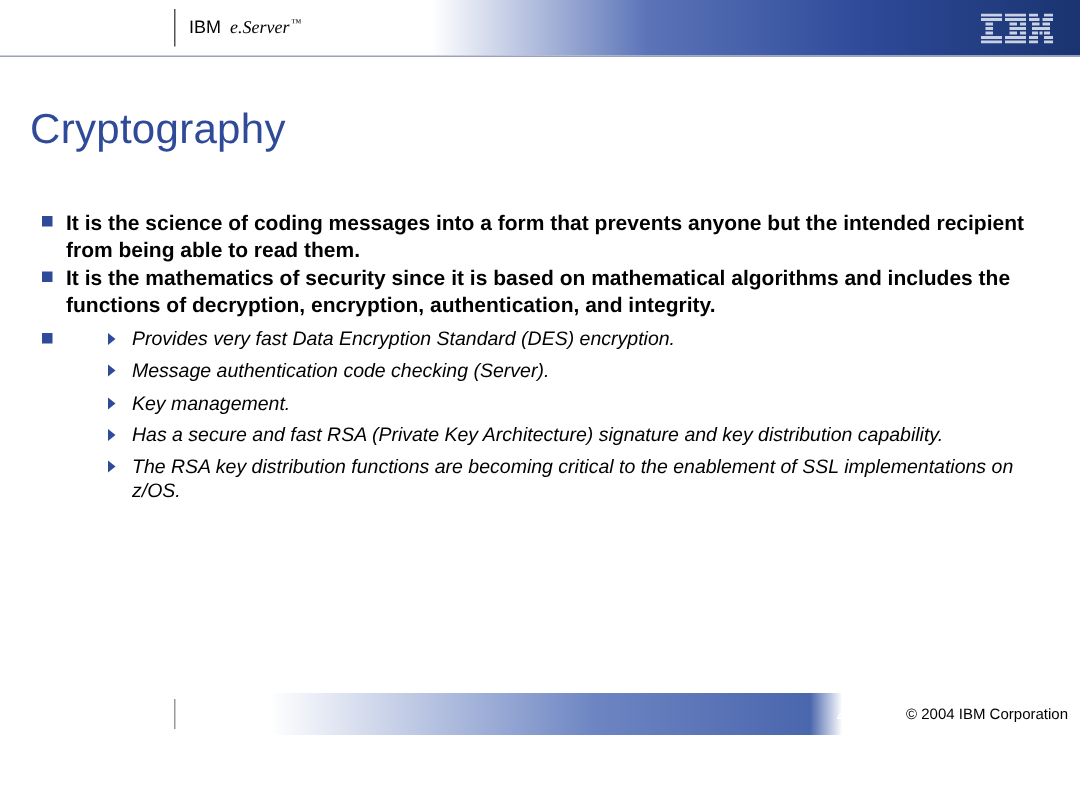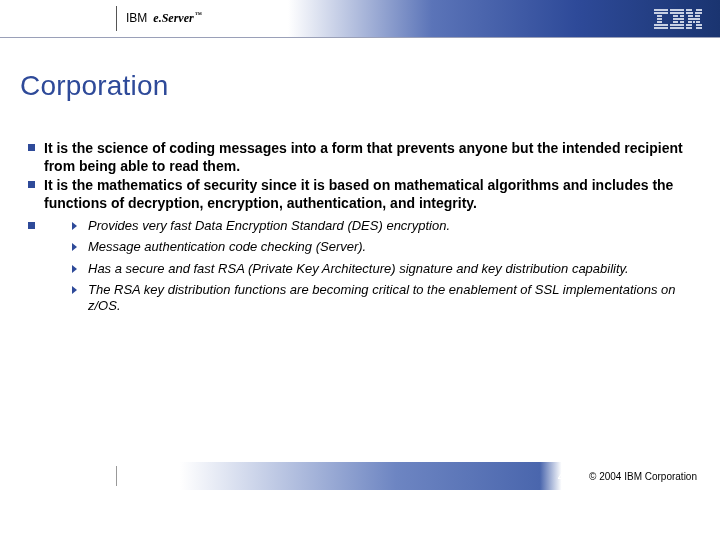--- a/index.html
+++ b/index.html
@@ -2,37 +2,37 @@
 <html><head>
 <meta charset="utf-8">
 <style>
   * { box-sizing: border-box; margin: 0; padding: 0; }
   html, body { width: 720px; height: 540px; font-family: Arial, Helvetica, sans-serif; background: #fff; overflow: hidden; }
   .slide { width: 720px; height: 490px; position: relative; display: flex; flex-direction: column; }
   .topbar { height: 38px; background: linear-gradient(to right, #fff 0%, #fff 40%, #5b74b8 60%, #2e4a99 80%, #1a3470 100%); border-bottom: 1px solid #9aa0b8; display: flex; align-items: center; position: relative; }
   .top-divider { position: absolute; left: 116px; top: 6px; bottom: 6px; width: 1px; background: #555; }
   .brand-left { margin-left: 126px; display: flex; align-items: baseline; color: #000; font-size: 12px; }
   .brand-left .ibm { font-weight: 400; margin-right: 6px; }
-  .brand-left .eserver { font-style: italic; font-family: Georgia, 'Times New Roman', serif; font-weight: 700; }
+  .brand-left .eserver { font-style: italic; font-family: Georgia, 'Times New Roman', serif; font-weight: 400; }
   .brand-left .eserver .e { font-style: italic; }
   .brand-left .tm { font-size: 7px; vertical-align: super; margin-left: 1px; }
   .ibm-logo { position: absolute; right: 18px; top: 50%; transform: translateY(-50%); }
   .ibm-logo svg { display: block; }
   .content { flex: 1 0 auto; padding: 0 18px; }
   .title { font-size: 28px; font-weight: 400; color: #2e4a99; margin: 32px 0 38px 2px; letter-spacing: 0.2px; }
   ul.main { list-style: none; padding-left: 10px; }
   ul.main > li { position: relative; padding-left: 16px; margin-bottom: 2px; font-size: 14px; font-weight: 700; color: #000; line-height: 1.25; }
   ul.main > li::before { content: ""; position: absolute; left: 0; top: 4px; width: 7px; height: 7px; background: #2e4a99; }
   ul.sub { list-style: none; padding-left: 28px; margin-top: 6px; font-style: italic; }
   ul.sub > li { position: relative; padding-left: 16px; margin-bottom: 5px; font-size: 13px; font-weight: 400; color: #000; line-height: 1.25; }
   ul.sub > li::before { content: ""; position: absolute; left: 0; top: 4px; width: 0; height: 0; border-top: 4px solid transparent; border-bottom: 4px solid transparent; border-left: 5px solid #2e4a99; }
   .footer { position: absolute; left: 0; right: 0; bottom: 0; height: 28px; background: linear-gradient(to right, #fff 0%, #fff 25%, #6d85c2 55%, #4a66ad 75%, #fff 78%, #fff 100%); display: flex; align-items: center; }
   .footer-divider { position: absolute; left: 116px; top: 4px; bottom: 4px; width: 1px; background: #999; }
   .pagenum { position: absolute; right: 155px; color: #fff; font-size: 13px; }
-  .copyright { position: absolute; right: 23px; color: #000; font-size: 10px; }
+  .copyright { position: absolute; right: 8px; color: #000; font-size: 10px; }
 </style>
 </head>
 <body>
 
 <div class="slide">
 
   <div class="topbar">
     <div class="top-divider"></div>
     <div class="brand-left">
       <span class="ibm">IBM</span>
@@ -70,28 +70,29 @@
           <rect x="32" y="15" width="6" height="2"></rect>
             <rect x="42" y="15" width="6" height="2"></rect>
           <rect x="32" y="18" width="6" height="2"></rect>
             <rect x="42" y="18" width="6" height="2"></rect>
         </g>
       </svg>
     </div>
   </div>
 
   <div class="content">
-    <h1 class="title">Corporation</h1>
+    <h1 class="title">Cryptography</h1>
     <ul class="main">
       <li>It is the science of coding messages into a form that prevents anyone but the intended recipient from being able to read them.</li>
       <li>It is the mathematics of security since it is based on mathematical algorithms and includes the functions of decryption, encryption, authentication, and integrity.</li>
       <li>
         <ul class="sub">
           <li>Provides very fast Data Encryption Standard (DES) encryption.</li>
           <li>Message authentication code checking (Server).</li>
+          <li>Key management.</li>
           <li>Has a secure and fast RSA (Private Key Architecture) signature and key distribution capability.</li>
           <li>The RSA key distribution functions are becoming critical to the enablement of SSL implementations on z/OS.</li>
         </ul>
       </li>
     </ul>
   </div>
 
   <div class="footer">
     <div class="footer-divider"></div>
     <div class="pagenum">4</div>

